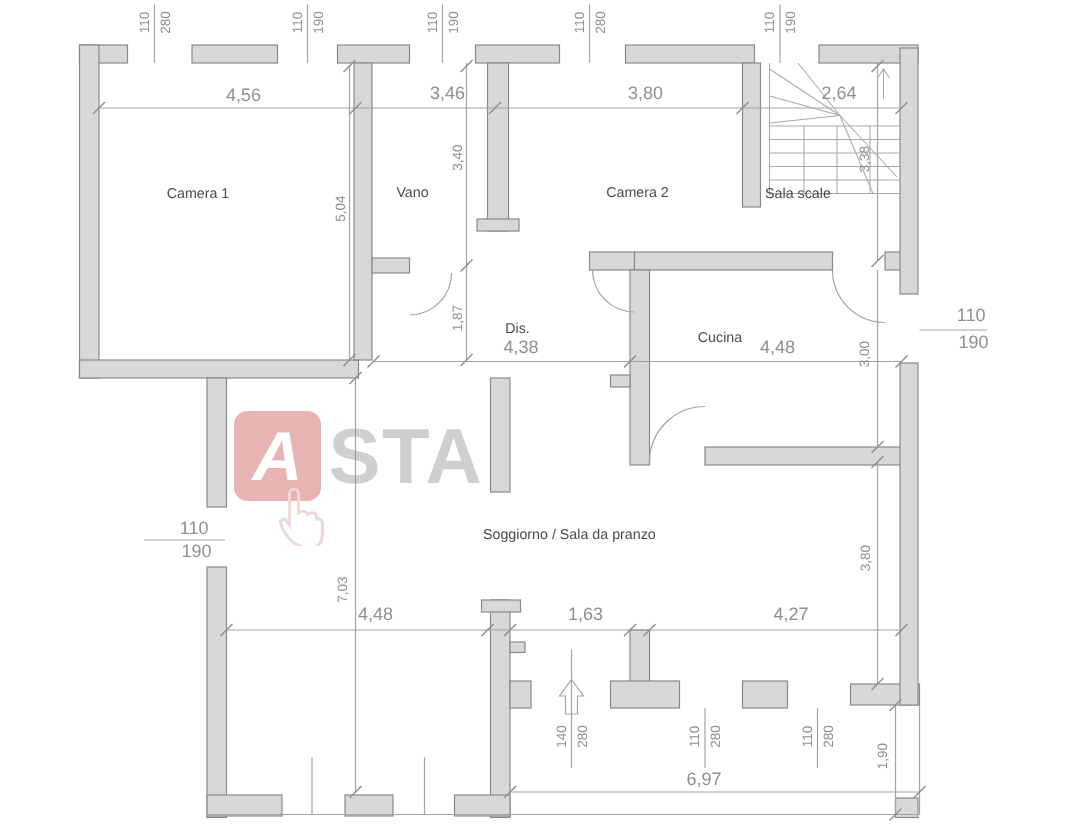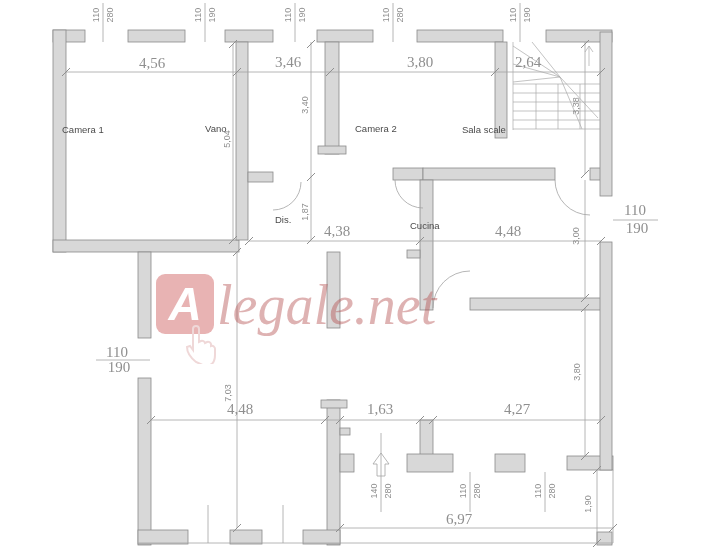--- a/index.html
+++ b/index.html
@@ -1,24 +1,24 @@
 <!DOCTYPE html>
 <html><head>
 <meta charset="utf-8">
 <style>
   html,body{margin:0;padding:0;background:#ffffff;}
   #canvas{position:relative;width:725px;height:550px;background:#ffffff;overflow:hidden;
           font-family:"Liberation Sans",sans-serif;}
   svg.plan{position:absolute;left:0;top:0;}
-  .dim{position:absolute;font-size:15px;color:#8f8f8f;width:44px;margin-left:-22px;
-       text-align:center;line-height:11px;white-space:nowrap;font-family:Liberation Serif, serif;}
+  .dim{position:absolute;font-size:12px;color:#8f8f8f;width:44px;margin-left:-22px;
+       text-align:right;line-height:11px;white-space:nowrap;}
   .vdim{position:absolute;font-size:9px;color:#8f8f8f;width:40px;margin-left:-20px;
         text-align:center;line-height:10px;transform:rotate(-90deg);white-space:nowrap;}
   .room{position:absolute;font-size:9.5px;color:#4a4a4a;width:140px;margin-left:-70px;
-        text-align:left;white-space:nowrap;}
+        text-align:center;white-space:nowrap;}
   .noteblock{position:absolute;font-size:9.5px;color:#4a4a4a;line-height:14px;white-space:nowrap;}
   
   .wm{position:absolute;left:156px;top:274px;height:80px;display:flex;align-items:flex-start;
       opacity:.42;pointer-events:none;}
   .wm-logo{width:58px;height:60px;background:#c94b4b;border-radius:9px;color:#ffffff;
            font-weight:bold;font-size:46px;display:flex;align-items:center;justify-content:center;
            font-style:italic;}
   .wm-bold{font-size:52px;font-weight:bold;color:#8f8f8f;letter-spacing:1px;margin-left:5px;
            line-height:62px;}
   .wm-italic{font-size:56px;font-style:italic;font-family:"Liberation Serif",serif;
@@ -173,26 +173,27 @@
     </g>
   </svg>
 
   <div class="room" style="left:132px;top:124px">Camera 1</div>
   <div class="room" style="left:275px;top:123px">Vano</div>
   <div class="room" style="left:425px;top:123px">Camera 2</div>
   <div class="room" style="left:532px;top:124px">Sala scale</div>
   <div class="room" style="left:345px;top:214px">Dis.</div>
   <div class="room" style="left:480px;top:220px">Cucina</div>
   <div class="noteblock" style="left:322px;top:350px">
+    <div>Soggiorno / Sala da pranzo</div>
   </div>
 
   <div class="dim" style="left:152px;top:58px">4,56</div>
   <div class="dim" style="left:288px;top:57px">3,46</div>
   <div class="dim" style="left:420px;top:57px">3,80</div>
-  <div class="dim" style="left:528px;top:57px">2,64</div>
+  <div class="dim" style="left:549px;top:57px">2,64</div>
   <div class="dim" style="left:337px;top:226px">4,38</div>
   <div class="dim" style="left:508px;top:226px">4,48</div>
   <div class="dim" style="left:240px;top:404px">4,48</div>
   <div class="dim" style="left:380px;top:404px">1,63</div>
   <div class="dim" style="left:517px;top:404px">4,27</div>
   <div class="dim" style="left:459px;top:514px">6,97</div>
 
   <div class="vdim" style="left:227px;top:134px">5,04</div>
   <div class="vdim" style="left:305px;top:100px">3,40</div>
   <div class="vdim" style="left:305px;top:207px">1,87</div>
@@ -223,16 +224,16 @@
   <div class="vdim" style="left:463px;top:486px">110</div>
   <div class="vdim" style="left:477px;top:486px">280</div>
   <div class="vdim" style="left:538px;top:486px">110</div>
   <div class="vdim" style="left:552px;top:486px">280</div>
 
   <div class="wm">
     <div class="wm-logo">A</div>
     <svg class="wm-hand" width="40" height="44" viewBox="0 0 40 44">
       <path d="M14,42 c-5,-4 -9,-10 -9,-15 l3,-1 3,4 V9 a3,3 0 0 1 6,0 v13 l2,-1 a3,3 0 0 1 4,2 l2,-1 a3,3 0 0 1 4,2 v2 a3,3 0 0 1 4,3 v6 c0,8 -4,11 -10,11 z" fill="none" stroke="#dba3a3" stroke-width="2"></path>
     </svg>
-    <div class="wm-italic">legale.net</div>
+    <div class="wm-bold">STA</div>
   </div>
 
 </div>
 
 </body></html>

